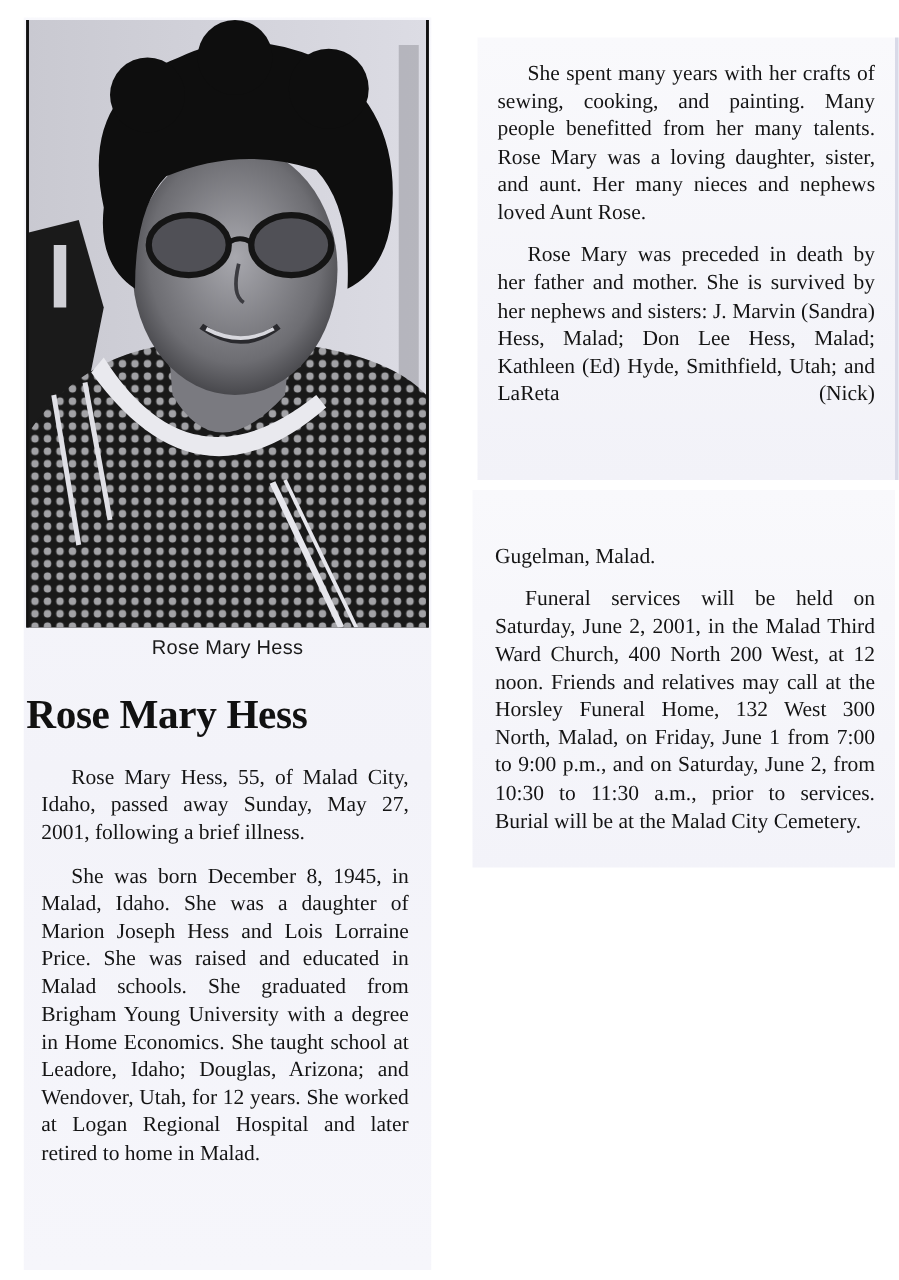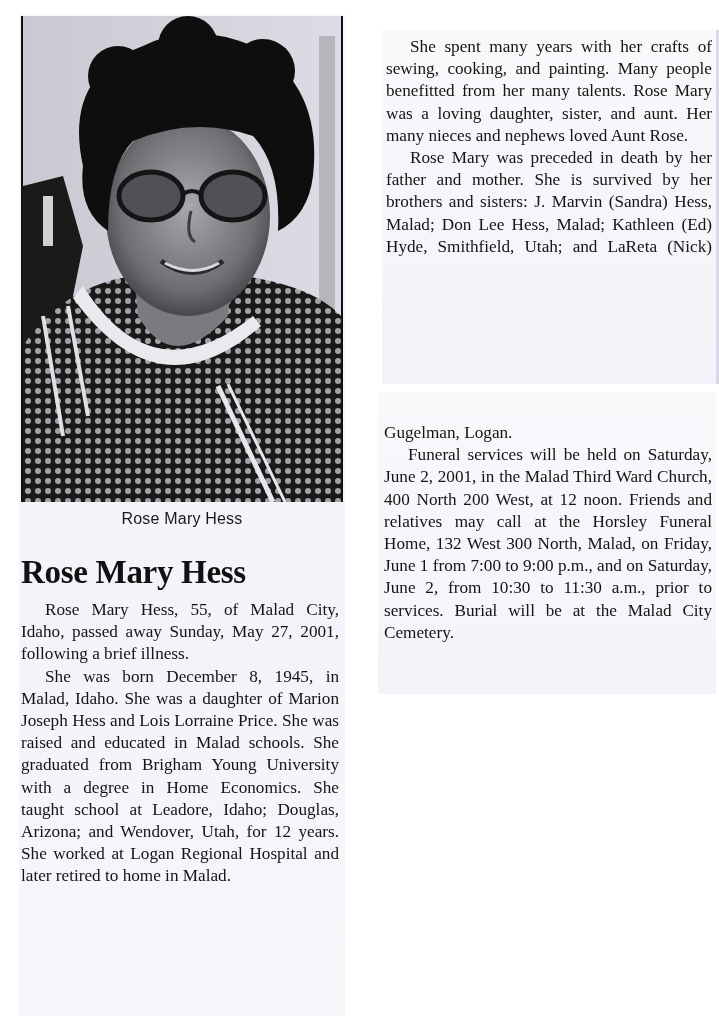--- a/index.html
+++ b/index.html
@@ -79,21 +79,21 @@
     color: #111;
     letter-spacing: -0.3px;
   }
   .col-text {
     font-size: 17.2px;
     line-height: 22.2px;
     text-align: justify;
     text-align-last: auto;
   }
   .col-text p {
-    margin: 0;
+    margin: 12px;
     text-indent: 24px;
   }
   .col-text p.noindent { text-indent: 0; }
   #left-body {
     position: absolute;
     left: 2px;
     top: 585px;
     width: 318px;
   }
   #right-top-body {
@@ -177,22 +177,22 @@
   <div class="headline">Rose Mary Hess</div>
   <div id="left-body" class="col-text">
     <p>Rose Mary Hess, 55, of Malad City, Idaho, passed away Sunday, May 27, 2001, following a brief illness.</p>
     <p>She was born December 8, 1945, in Malad, Idaho. She was a daughter of Marion Joseph Hess and Lois Lorraine Price. She was raised and educated in Malad schools. She graduated from Brigham Young University with a degree in Home Economics. She taught school at Leadore, Idaho; Douglas, Arizona; and Wendover, Utah, for 12 years. She worked at Logan Regional Hospital and later retired to home in Malad.</p>
   </div>
 </div>
 
 <div id="clip-right-top" class="clip">
   <div id="right-top-body" class="col-text">
     <p>She spent many years with her crafts of sewing, cooking, and painting. Many people benefitted from her many talents. Rose Mary was a loving daughter, sister, and aunt. Her many nieces and nephews loved Aunt Rose.</p>
-    <p class="wide-last">Rose Mary was preceded in death by her father and mother. She is survived by her brothers and sisters: J. Marvin (Sandra) Hess, Malad; Don Lee Hess, Malad; Kathleen (Ed) Hyde, Smithfield, Utah; and LaReta (Nick)</p>
+    <p class="wide-last">Rose Mary was preceded in death by her father and mother. She is survived by her nephews and sisters: J. Marvin (Sandra) Hess, Malad; Don Lee Hess, Malad; Kathleen (Ed) Hyde, Smithfield, Utah; and LaReta (Nick)</p>
   </div>
 </div>
 
 <div id="clip-right-bottom" class="clip">
   <div id="right-bottom-body" class="col-text">
-    <p class="noindent">Gugelman, Logan.</p>
+    <p class="noindent">Gugelman, Malad.</p>
     <p>Funeral services will be held on Saturday, June 2, 2001, in the Malad Third Ward Church, 400 North 200 West, at 12 noon. Friends and relatives may call at the Horsley Funeral Home, 132 West 300 North, Malad, on Friday, June 1 from 7:00 to 9:00 p.m., and on Saturday, June 2, from 10:30 to 11:30 a.m., prior to services. Burial will be at the Malad City Cemetery.</p>
   </div>
 </div>
 
 </body></html>

